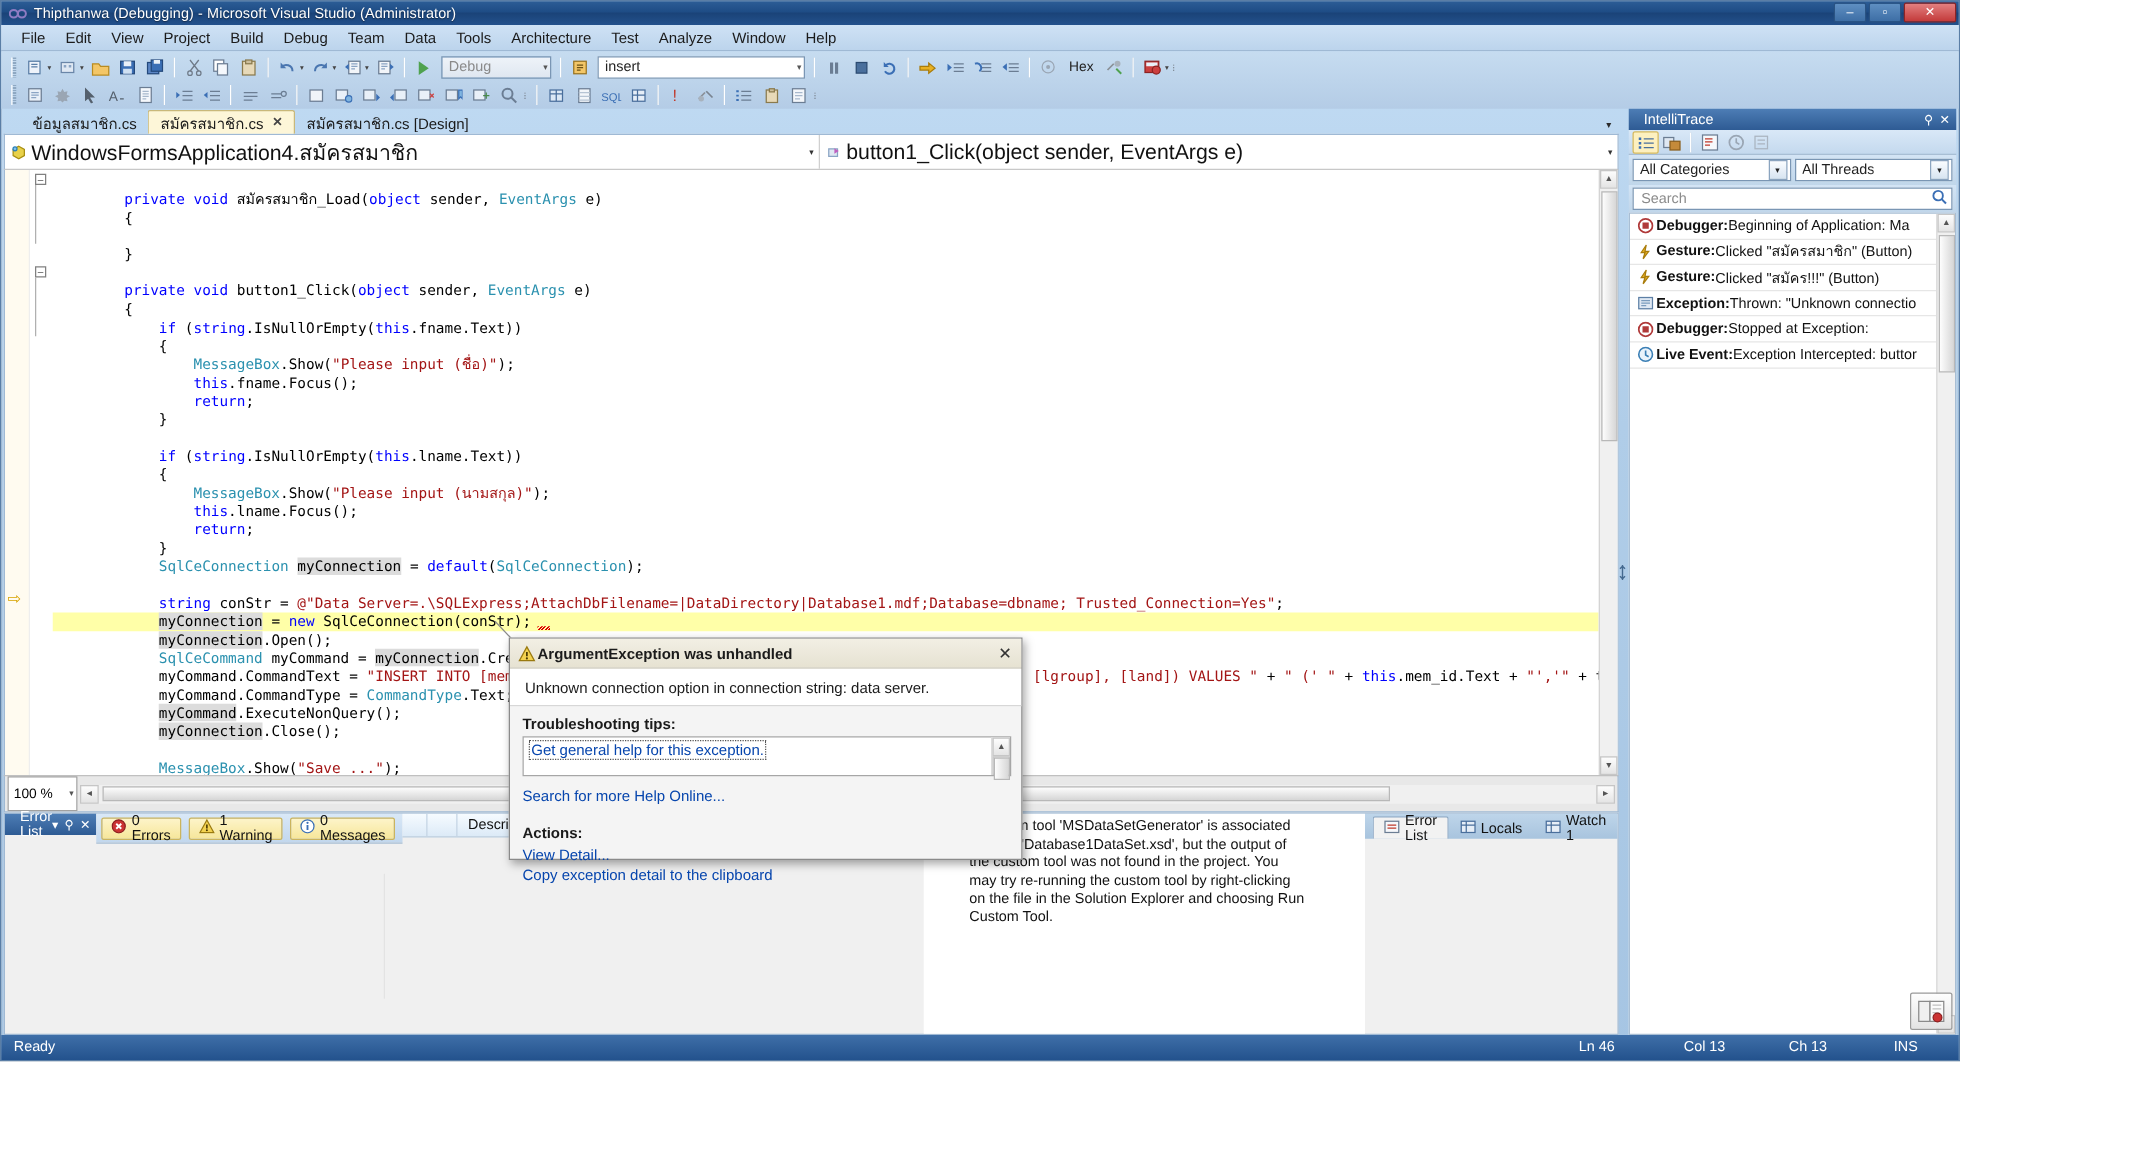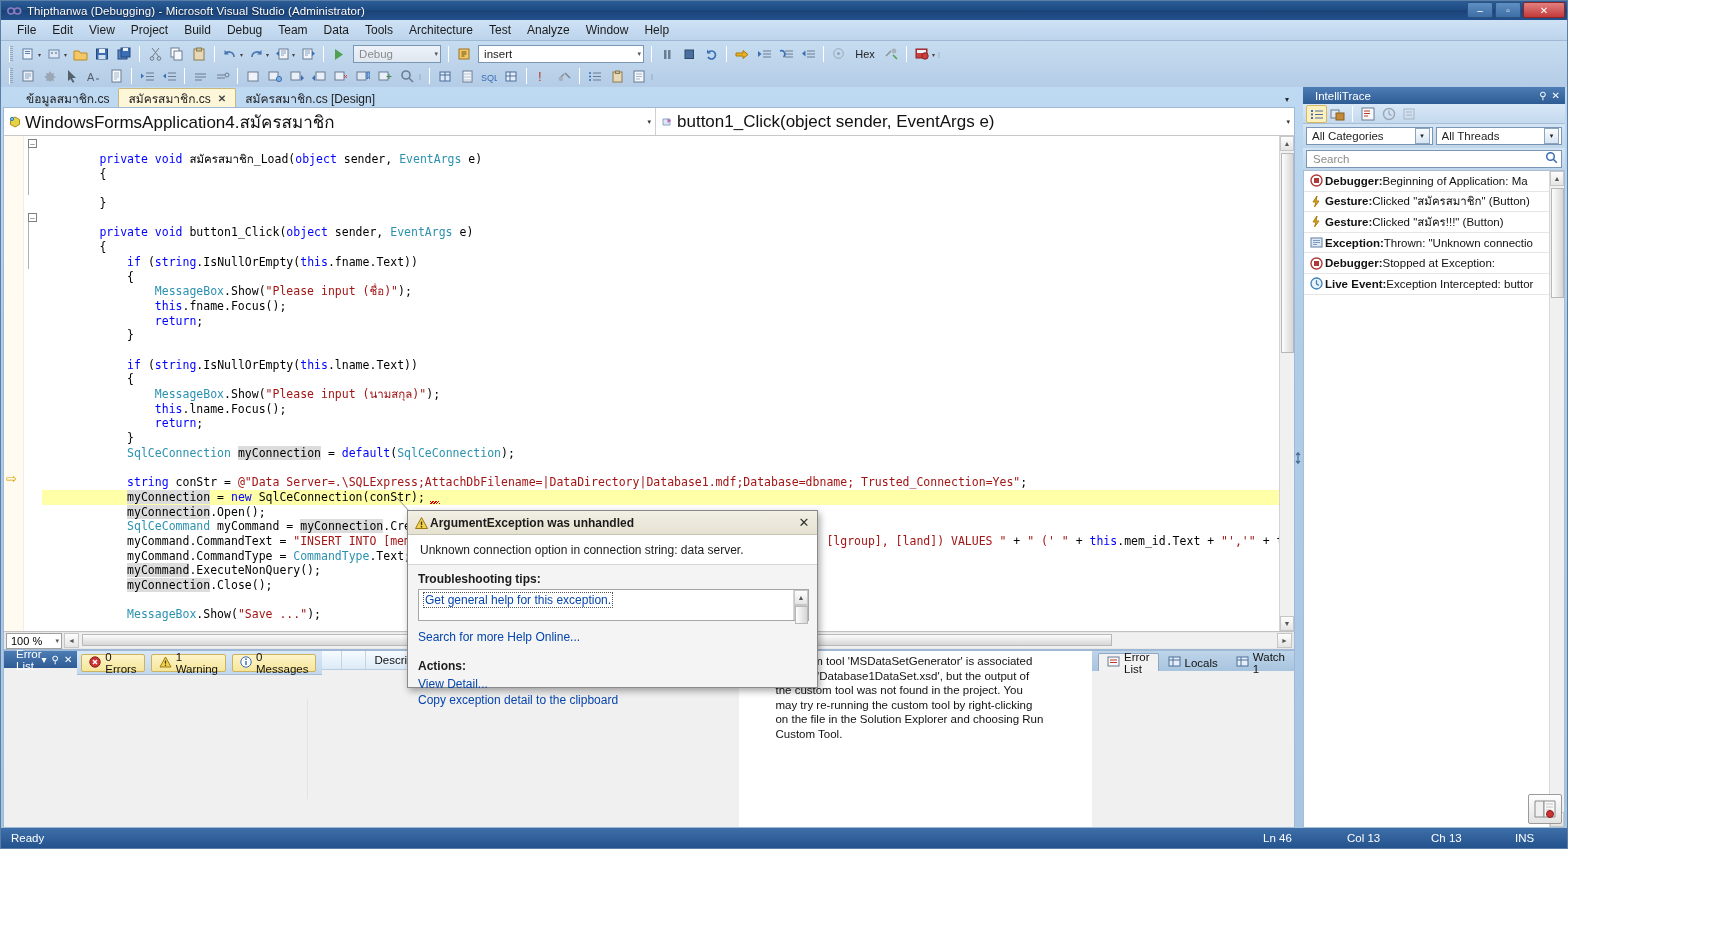--- a/index.html
+++ b/index.html
@@ -117,21 +117,21 @@
   .execarrow { position:absolute; left:2px; color:#d8a400; font-size:13px; line-height:12px; }
   .vscroll { width:15px; flex:0 0 15px; background:#f0f0f0; border-left:1px solid #d4d4d4;
              display:flex; flex-direction:column; position:relative; }
   .vs-btn { height:15px; display:flex; align-items:center; justify-content:center; font-size:7px;
             background:linear-gradient(to bottom,#fdfdfd,#e4e4e4); border:1px solid #c6c6c6; color:#555; }
   .vs-thumb { position:absolute; left:1px; width:13px; background:linear-gradient(to right,#fdfdfd,#d6d6d6);
               border:1px solid #b8b8b8; }
   
   .editbottom { flex:0 0 19px; display:flex; align-items:center; background:#e8e8e8;
                 border:1px solid #9fb9d4; border-top:1px solid #c0c0c0; }
-  .zoomcombo { width:56px; height:16px; background:#fff; border:1px solid #a0a0a0; margin-left:2px;
+  .zoomcombo { width:56px; height:28px; background:#fff; border:1px solid #a0a0a0; margin-left:2px;
                display:flex; align-items:center; justify-content:space-between; padding:0 2px 0 4px; font-size:11px; }
   .hscroll { flex:1 1 auto; height:15px; background:#f0f0f0; margin:0 2px; position:relative; display:flex; }
   .hs-btn { width:15px; background:linear-gradient(to bottom,#fdfdfd,#e4e4e4); border:1px solid #c6c6c6;
             display:flex; align-items:center; justify-content:center; font-size:7px; color:#555; }
   .hs-thumb { position:absolute; top:1px; height:12px; background:linear-gradient(to bottom,#fdfdfd,#d6d6d6);
               border:1px solid #b8b8b8; }
   
   .errorpanel { flex:0 0 178px; display:flex; flex-direction:row;
                 border:1px solid #9fb9d4; background:#f0f0f0; }
   .panelhdr { height:17px; flex:0 0 17px;

